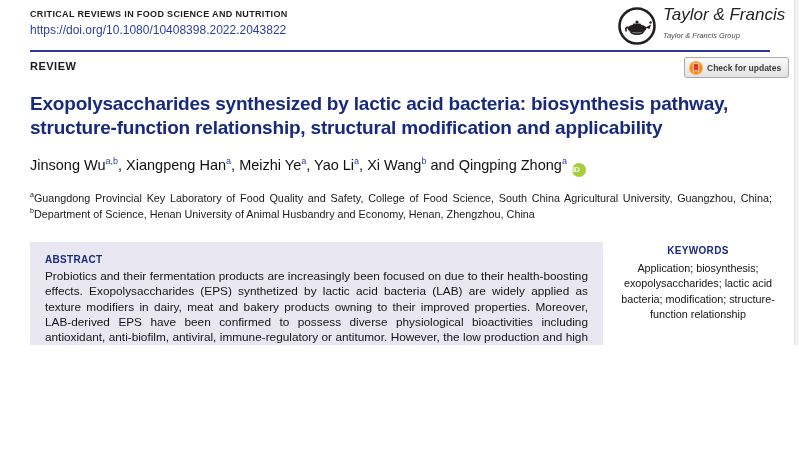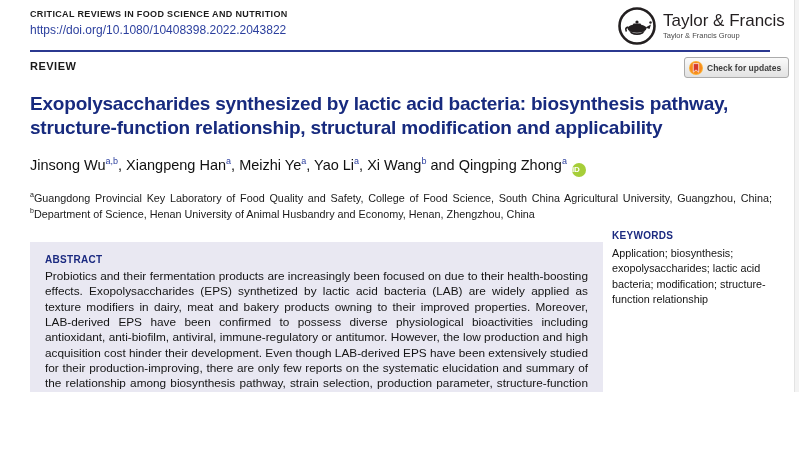--- a/index.html
+++ b/index.html
@@ -1,39 +1,39 @@
 <!DOCTYPE html>
 <html><head>
 <meta charset="utf-8">
 <style>
   * { margin: 0; padding: 0; box-sizing: border-box; }
   html, body { background: #ffffff; }
   body { font-family: "Liberation Sans", sans-serif; }
   .page {
     position: relative;
     width: 799px;
-    height: 392px;
+    height: 345px;
     background: #ffffff;
     overflow: hidden;
     padding-left: 40px;
   }
   
   .journal-name {
     position: absolute; left: 30px; top: 9px;
     font-size: 9px; font-weight: 700; letter-spacing: .35px; color: #1c1c1c;
   }
   .doi-link {
     position: absolute; left: 30px; top: 23px;
     font-size: 12px; color: #2b3f9e; text-decoration: none;
   }
-  .logo { position: absolute; left: 617px; top: 6px; display: flex; align-items: center; }
+  .logo { position: absolute; left: 617px; top: 6px; display: flex; align-items: flex-start; font-style: italic; }
   .logo-icon { width: 40px; height: 40px; }
   .logo-text { margin-left: 6px; }
   .logo-name { font-size: 17px; color: #231f20; line-height: 1; }
-  .logo-group { font-size: 7.5px; color: #4a4a4a; margin-top: 2px; }
+  .logo-group { font-size: 7.5px; color: #4a4a4a; margin-top: 8px; }
   .header-rule {
     position: absolute; left: 30px; top: 50px; width: 740px; height: 2px;
     background: #2b3990;
   }
   .review-label {
     position: absolute; left: 30px; top: 60px;
     font-size: 11px; font-weight: 600; letter-spacing: .5px; color: #1a1a1a;
   }
   .check-btn {
     position: absolute; left: 684px; top: 57px; height: 21px;
@@ -74,21 +74,21 @@
     position: absolute; left: 30px; top: 242px; width: 573px; min-height: 208px;
     background: #e9e8f2; padding: 12px 15px 14px 15px;
   }
   .abstract-heading, .keywords-heading {
     font-size: 10px; font-weight: 700; letter-spacing: .3px; color: #1b2a80;
   }
   .abstract-text {
     margin-top: 4px; font-size: 11.8px; line-height: 1.3;
     color: #141414; text-align: justify;
   }
-  .keywords { position: absolute; left: 612px; top: 230px; width: 172px; }
+  .keywords { position: absolute; left: 612px; top: 245px; width: 172px; text-align: center; }
   .keywords-text {
     margin-top: 5px; font-size: 10.8px; line-height: 1.42; color: #141414;
   }
   
   .right-strip {
     position: absolute; left: 794px; top: 0; width: 5px; height: 456px;
     background: #f3f3f3; border-left: 1px solid #e3e3e3;
   }
   .bottom-line {
     position: absolute; left: 0; top: 452px; width: 794px; height: 1px;

